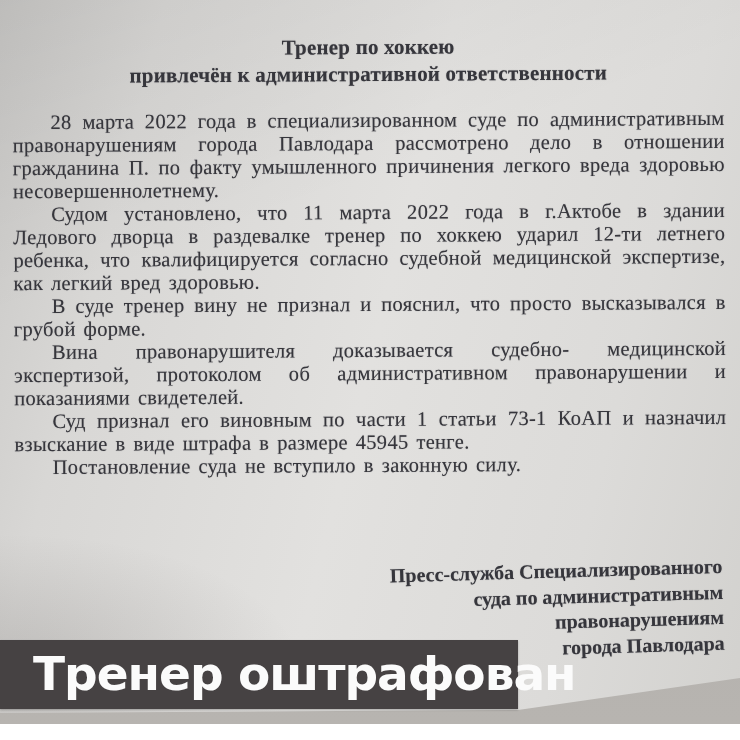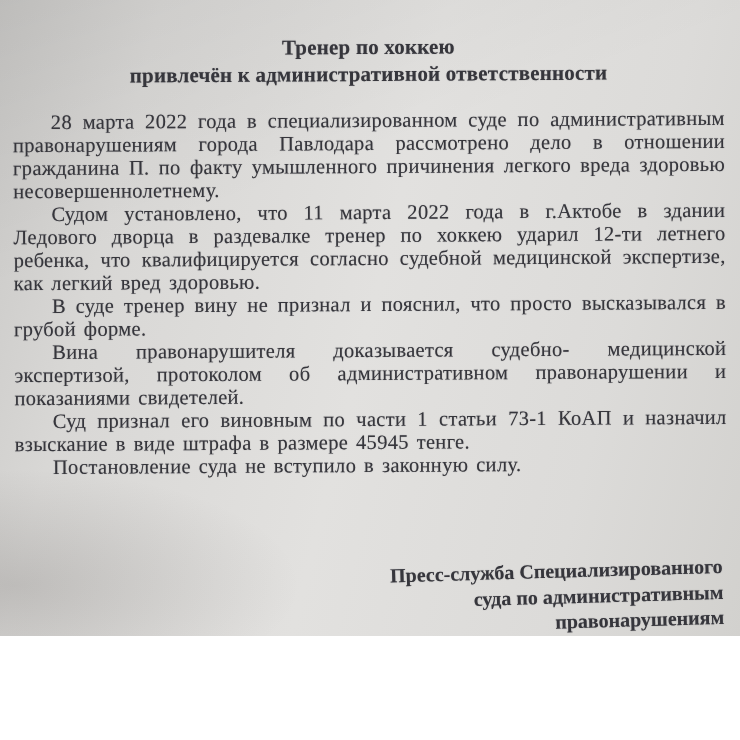--- a/index.html
+++ b/index.html
@@ -1,19 +1,19 @@
 <!DOCTYPE html>
 <html><head>
 <meta charset="utf-8">
 <style>
   html, body { margin: 0; padding: 0; }
   .scene {
     position: relative;
     width: 740px;
-    height: 636px;
+    height: 724px;
     overflow: hidden;
     background: linear-gradient(to bottom, #aeaba7, #b7b4b0);
     font-family: "Liberation Serif", "DejaVu Serif", serif;
   }
   .paper {
     position: absolute;
     inset: 0;
     clip-path: polygon(0 0, 740px 0, 740px 678px, 518px 710px, 0 713px);
     background:
       radial-gradient(55% 26% at 2% 92%, rgba(62,56,53,0.17), rgba(62,56,53,0) 70%),

